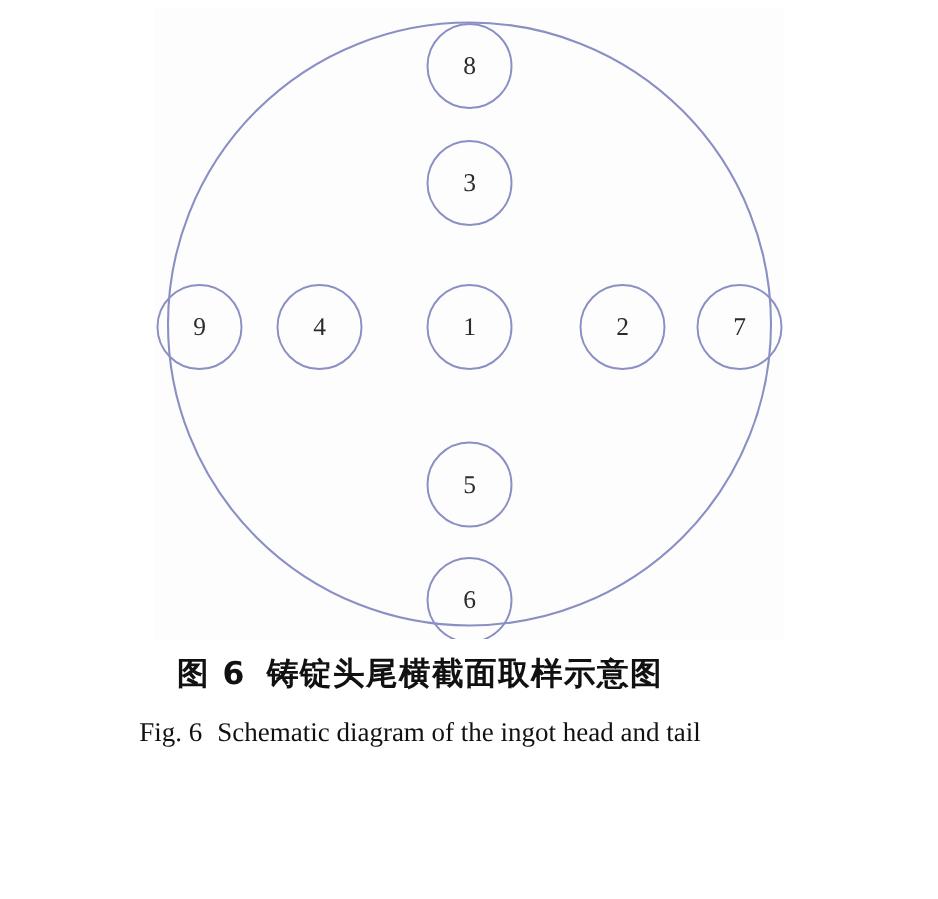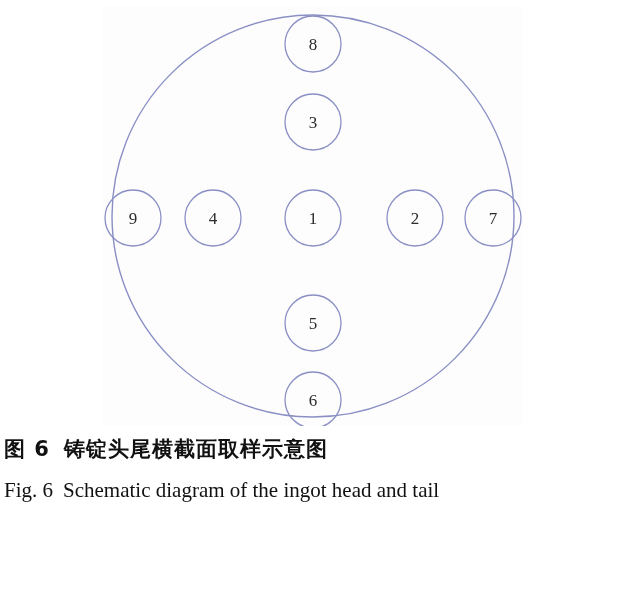--- a/index.html
+++ b/index.html
@@ -41,40 +41,40 @@
     font-size: 17px;
     color: #2b2b2b;
     text-align: center;
     line-height: 1;
     transform: translate(-50%, -50%);
     user-select: none;
   }
   
   #caption {
     position: absolute;
-    left: 4px;
+    left: 12px;
     top: 436px;
     width: 536px;
-    text-align: left;
+    text-align: center;
   }
   .cn-caption {
     font-family: "DejaVu Sans", sans-serif;
     font-size: 21px;
     font-weight: bold;
     letter-spacing: 1px;
     color: #111111;
     margin: 0 0 12px 0;
     line-height: 1.3;
   }
   .cn-caption .cn-num {
     margin-right: 14px;
   }
   .en-caption {
     font-family: "Liberation Serif", serif;
-    font-size: 21px;
+    font-size: 18px;
     color: #111111;
     line-height: 1.45;
     margin: 0;
   }
   .en-line {
     display: block;
   }
   .en-label {
     margin-right: 10px;
   }

